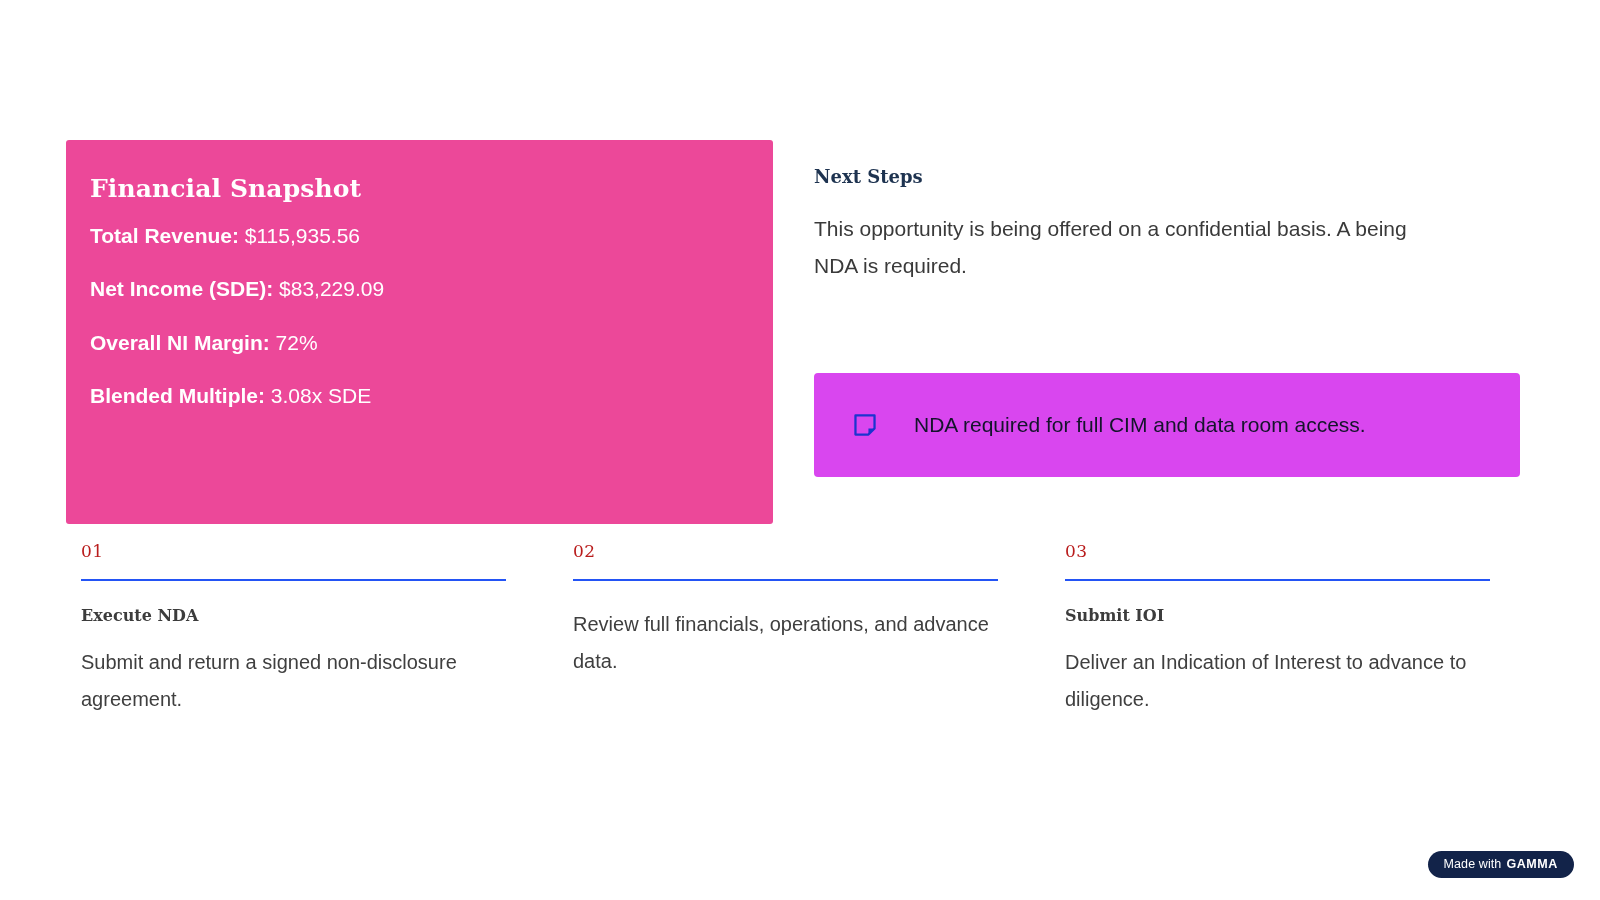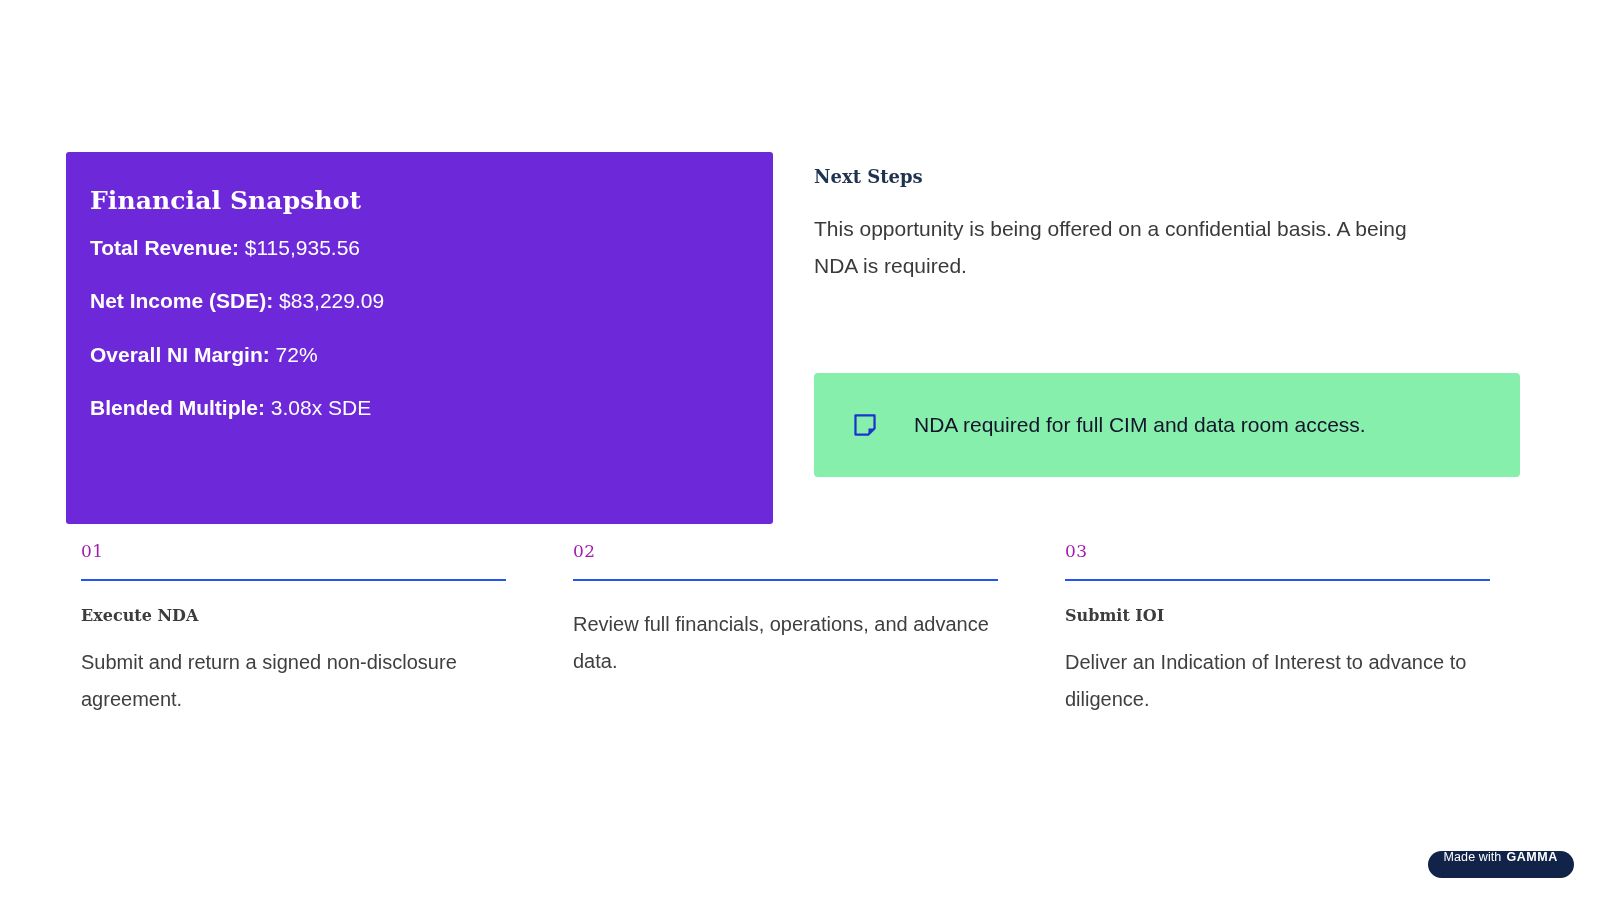--- a/index.html
+++ b/index.html
@@ -32,26 +32,25 @@
     width: 1454px;
     height: 384px;
     display: flex;
     gap: 41px;
   }
 
   
   .snapshot-card {
     width: 707px;
     flex: 0 0 707px;
-    background: #6d28d9;
+    background: #ec4899;
     border-radius: 3px;
     box-sizing: border-box;
     padding: 34px 36px 30px 24px;
     color: #FFFFFF;
-    margin-top: 12px;
   }
   .snapshot-title {
     font-family: "DejaVu Serif", "Liberation Serif", serif;
     font-size: 25px;
     font-weight: 700;
     letter-spacing: 0.1px;
     line-height: 1.2;
     margin: 0 0 18px 0;
     color: #FFFFFF;
   }
@@ -91,21 +90,21 @@
     line-height: 1.8;
     color: #3A3A3A;
     margin: 0;
     max-width: 625px;
     font-weight: 400;
   }
 
   .callout {
     margin-top: 88px;
     height: 104px;
-    background: #86efac;
+    background: #d946ef;
     border-radius: 4px;
     display: flex;
     align-items: center;
     padding: 0 0 0 38px;
     box-sizing: border-box;
   }
   .callout-icon {
     flex: 0 0 auto;
     width: 26px;
     height: 26px;
@@ -131,21 +130,21 @@
   .step-col {
     flex: 1 1 0;
     box-sizing: border-box;
     padding-right: 67px;
   }
   .step-col:last-child { padding-right: 0; }
 
   .step-num {
     font-family: "DejaVu Serif", "Liberation Serif", serif;
     font-size: 17px;
-    color: #a21caf;
+    color: #b91c1c;
     letter-spacing: 0.4px;
     line-height: 1;
     padding-bottom: 19px;
     display: block;
   }
   .step-rule {
     height: 2px;
     background: #2354F5;
     width: 100%;
     margin-bottom: 25px;
@@ -169,21 +168,21 @@
   
   .gamma-badge {
     position: absolute;
     right: 26px;
     bottom: 22px;
     height: 27px;
     padding: 0 16px;
     background: #122349;
     border-radius: 14px;
     display: flex;
-    align-items: flex-start;
+    align-items: center;
     gap: 5px;
     color: #FFFFFF;
   }
   .gamma-made {
     font-size: 12.5px;
     font-weight: 400;
     letter-spacing: 0.1px;
     line-height: 1;
   }
   .gamma-word {

